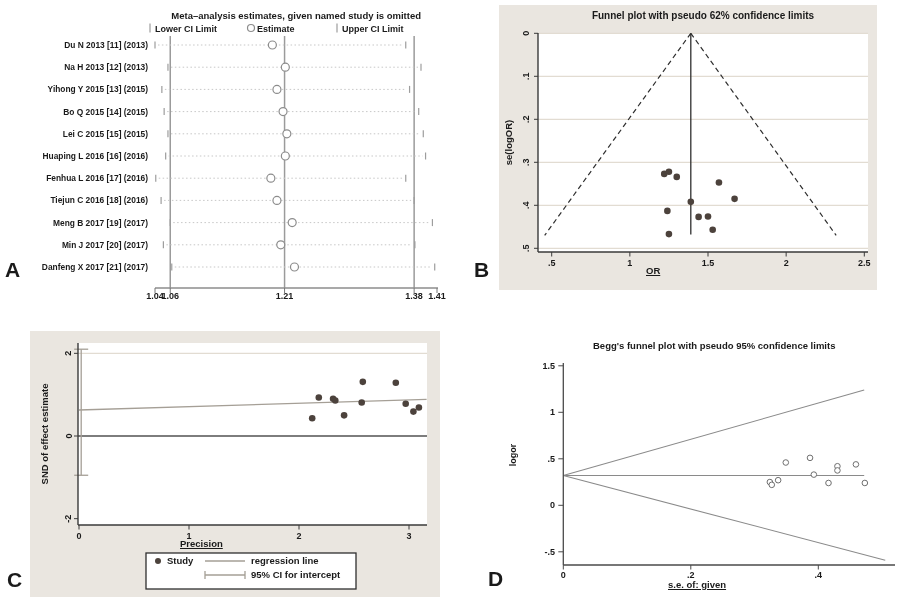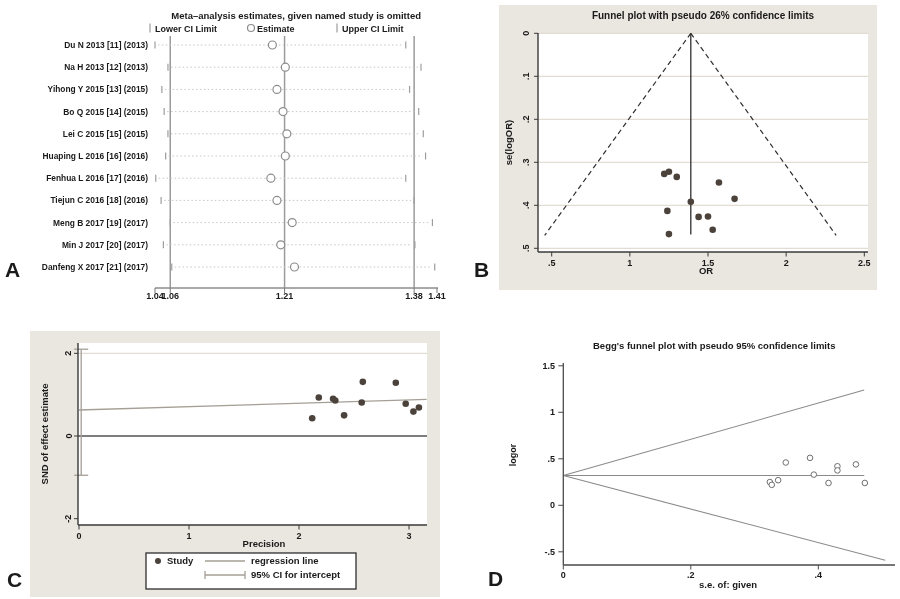--- a/index.html
+++ b/index.html
@@ -6,28 +6,28 @@
   #figure{position:relative;width:900px;height:599px;background:#fff;overflow:hidden;
           font-family:"Liberation Sans",sans-serif;color:#1a1a1a;}
   .panel{position:absolute;}
   #panel-a{left:0;top:0;width:450px;height:300px;}
   #panel-b{left:450px;top:0;width:450px;height:300px;}
   #panel-c{left:0;top:300px;width:450px;height:299px;}
   #panel-d{left:450px;top:300px;width:450px;height:299px;}
   .panel svg{position:absolute;left:0;top:0;font-family:"Liberation Sans",sans-serif;}
   .ptitle,.pxlabel,.pletter{position:absolute;white-space:nowrap;}
   .ptitle{font-weight:700;}
-  .pxlabel{font-weight:700;font-size:9.5px;text-align:center;width:120px;}
+  .pxlabel{font-weight:700;font-size:9.5px;text-align:left;width:120px;text-decoration:underline;}
   .pletter{font-weight:700;font-size:21px;}
   #panel-a .ptitle{left:139px;top:10px;width:282px;text-align:right;font-size:9.5px;}
   #panel-a .pletter{left:5px;top:258px;}
   #panel-b .ptitle{left:88px;top:10px;width:330px;text-align:center;font-size:10px;}
   #panel-b .pxlabel{left:196px;top:265px;}
   #panel-b .pletter{left:24px;top:258px;}
-  #panel-c .pxlabel{left:204px;top:238px;}
+  #panel-c .pxlabel{left:180px;top:238px;}
   #panel-c .pletter{left:7px;top:268px;}
   #panel-d .ptitle{left:103px;top:40px;font-size:9.5px;padding-left:40px;}
   #panel-d .pxlabel{left:218px;top:279px;}
   #panel-d .pletter{left:38px;top:267px;}
 </style>
 </head>
 <body>
 
 <div id="figure">
 
@@ -156,21 +156,21 @@
         <line x1="179.85000000000002" y1="252" x2="179.85000000000002" y2="256.5" stroke="#3a3a3a" stroke-width="1"></line>
         <text x="179.85000000000002" y="265.5" fill="#1a1a1a" text-anchor="middle" font-size="9px" font-weight="600">1</text>
         <line x1="258" y1="252" x2="258" y2="256.5" stroke="#3a3a3a" stroke-width="1"></line>
         <text x="258" y="265.5" fill="#1a1a1a" text-anchor="middle" font-size="9px" font-weight="600">1.5</text>
         <line x1="336.15000000000003" y1="252" x2="336.15000000000003" y2="256.5" stroke="#3a3a3a" stroke-width="1"></line>
         <text x="336.15000000000003" y="265.5" fill="#1a1a1a" text-anchor="middle" font-size="9px" font-weight="600">2</text>
         <line x1="414.3" y1="252" x2="414.3" y2="256.5" stroke="#3a3a3a" stroke-width="1"></line>
         <text x="414.3" y="265.5" fill="#1a1a1a" text-anchor="middle" font-size="9px" font-weight="600">2.5</text>
         <text x="62" y="142.5" fill="#1a1a1a" text-anchor="middle" transform="rotate(-90 62 142.5)" font-size="9.5px" font-weight="700">se(logOR)</text>
       </svg>
-    <div class="ptitle">Funnel plot with pseudo 26% confidence limits</div>
+    <div class="ptitle">Funnel plot with pseudo 62% confidence limits</div>
     <div class="pxlabel">OR</div>
     <div class="pletter">B</div>
   </section>
 
   <section class="panel" id="panel-c">
     <svg width="450" height="299">
         <rect x="30" y="31" width="410" height="266" fill="#eae6e0"></rect>
         <rect x="78" y="43" width="349" height="182" fill="#ffffff"></rect>
         <line x1="78" y1="53.34" x2="427" y2="53.34" stroke="#e2dcd2" stroke-width="1.2"></line>
         <line x1="78" y1="136" x2="427" y2="136" stroke="#525252" stroke-width="1.5"></line>

